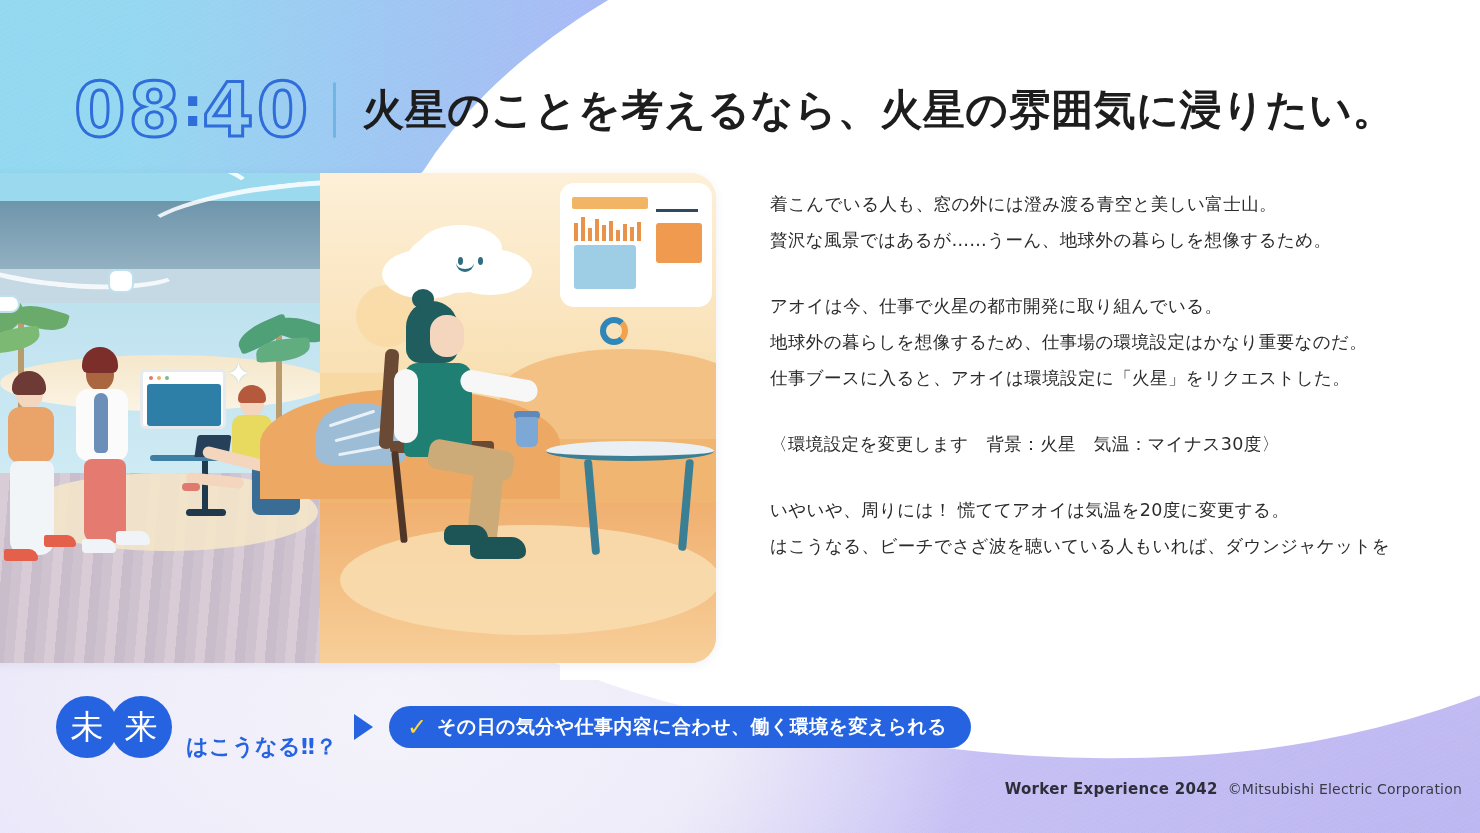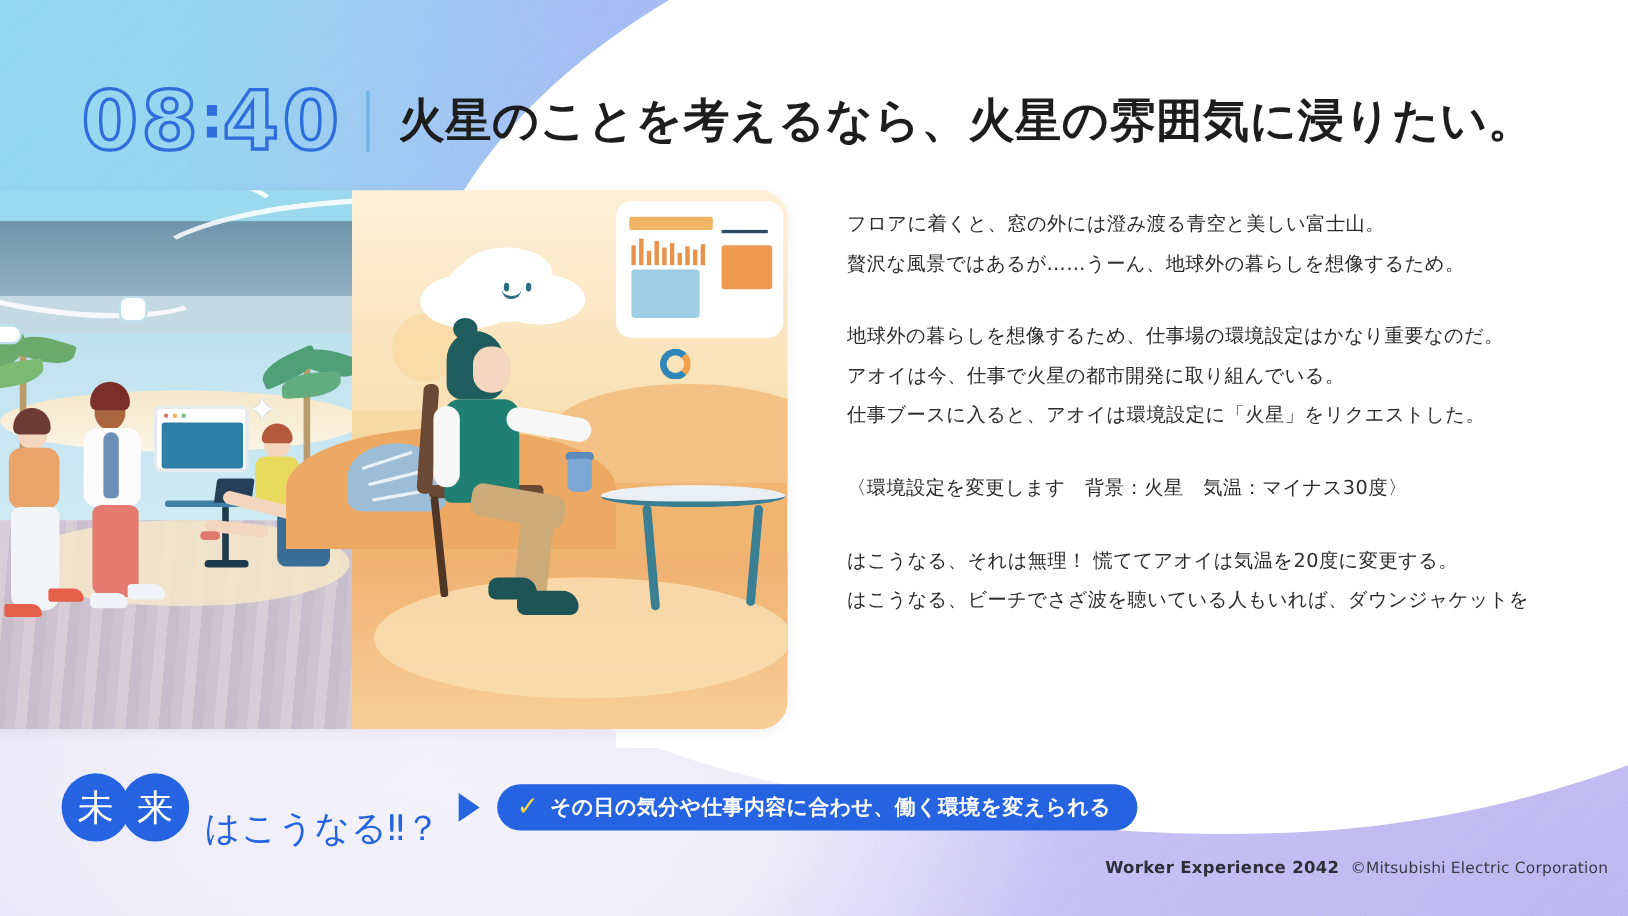--- a/index.html
+++ b/index.html
@@ -173,21 +173,21 @@
   #future-logo .glyph{
     position:absolute; top:9px; width:62px; text-align:center; color:#fff;
     font-family:"DejaVu Sans",sans-serif; font-size:33px; font-weight:300; line-height:44px;
     letter-spacing:0;
   }
   #future-logo .glyph.left{ left:0; }
   #future-logo .glyph.right{ left:54px; }
   #bottom-phrase{
     margin-left:14px; color:#2563e0;
     font-family:"DejaVu Sans","Liberation Sans",sans-serif;
-    font-size:32px; font-weight:400; letter-spacing:.5px; white-space:nowrap;margin-top:40px;
+    font-size:22px; font-weight:700; letter-spacing:.5px; white-space:nowrap;margin-top:40px;
   }
   #play-icon{ margin-left:16px; width:0; height:0;
     border-left:19px solid #2563e0; border-top:13px solid transparent; border-bottom:13px solid transparent; }
   #result-pill{
     margin-left:16px; height:42px; background:#2563e0; border-radius:21px;
     display:flex; align-items:center; padding:0 24px 0 18px; gap:10px; white-space:nowrap;
   }
   #check-icon{ color:#ffd93b; font-size:24px; font-weight:700; line-height:1; }
   #result-text{ color:#fff; font-family:"DejaVu Sans","Liberation Sans",sans-serif;
     font-size:19px; font-weight:800; letter-spacing:.4px; }
@@ -350,30 +350,30 @@
       <div class="woman-arm" style="left:140px;top:202px;width:78px;height:22px;transform:rotate(10deg);"></div>
       <div class="woman-leg" style="left:108px;top:272px;width:86px;height:30px;transform:rotate(10deg);"></div>
       <div class="woman-leg" style="left:150px;top:296px;width:30px;height:78px;transform:rotate(6deg);"></div>
       <div class="woman-shoe" style="left:150px;top:364px;width:56px;height:22px;"></div>
       <div class="woman-shoe" style="left:124px;top:352px;width:44px;height:20px;"></div>
     </div>
   </div>
 </div>
 
 <div id="body-copy">
-  <p>フロアに着くと、窓の外には澄み渡る青空と美しい富士山。</p>
+  <p>着こんでいる人も、窓の外には澄み渡る青空と美しい富士山。</p>
   <p>贅沢な風景ではあるが……うーん、地球外の暮らしを想像するため。</p>
   <div class="gap"></div>
+  <p>アオイは今、仕事で火星の都市開発に取り組んでいる。</p>
   <p>地球外の暮らしを想像するため、仕事場の環境設定はかなり重要なのだ。</p>
-  <p>アオイは今、仕事で火星の都市開発に取り組んでいる。</p>
   <p>仕事ブースに入ると、アオイは環境設定に「火星」をリクエストした。</p>
   <div class="gap"></div>
   <p>〈環境設定を変更します　背景：火星　気温：マイナス30度〉</p>
   <div class="gap"></div>
-  <p>はこうなる、それは無理！ 慌ててアオイは気温を20度に変更する。</p>
+  <p>いやいや、周りには！ 慌ててアオイは気温を20度に変更する。</p>
   <p>はこうなる、ビーチでさざ波を聴いている人もいれば、ダウンジャケットを</p>
 </div>
 
 <div id="bottom-bar">
   <div id="future-logo">
     <div class="circ left"></div>
     <div class="circ right"></div>
     <div class="glyph left">未</div>
     <div class="glyph right">来</div>
   </div>

